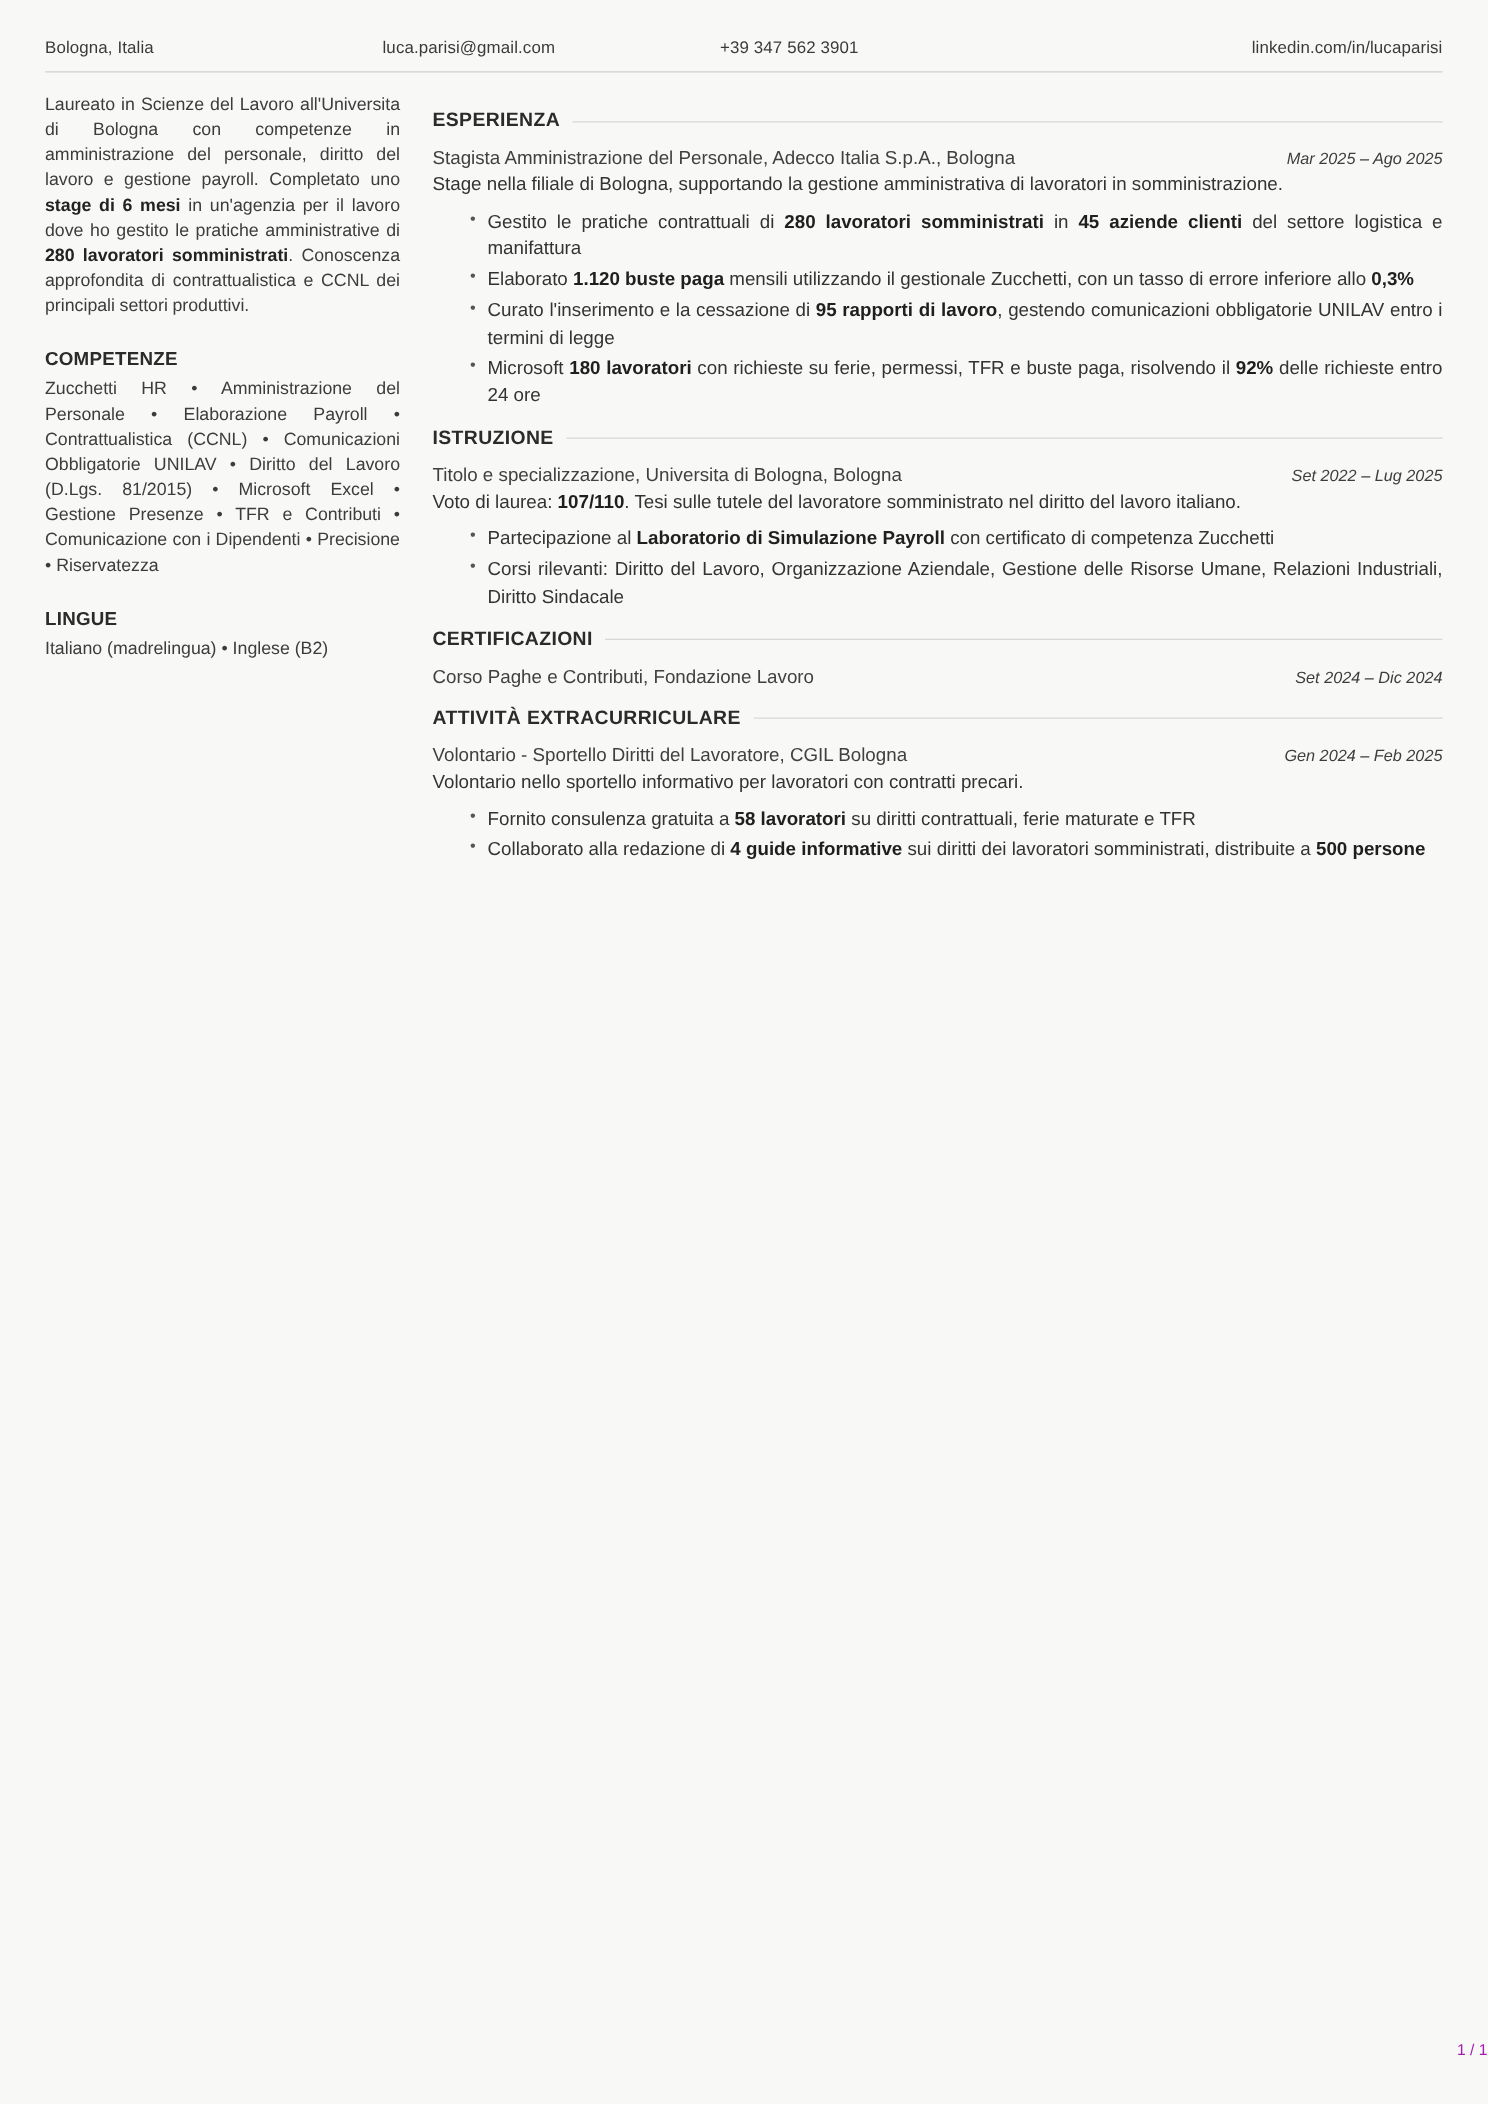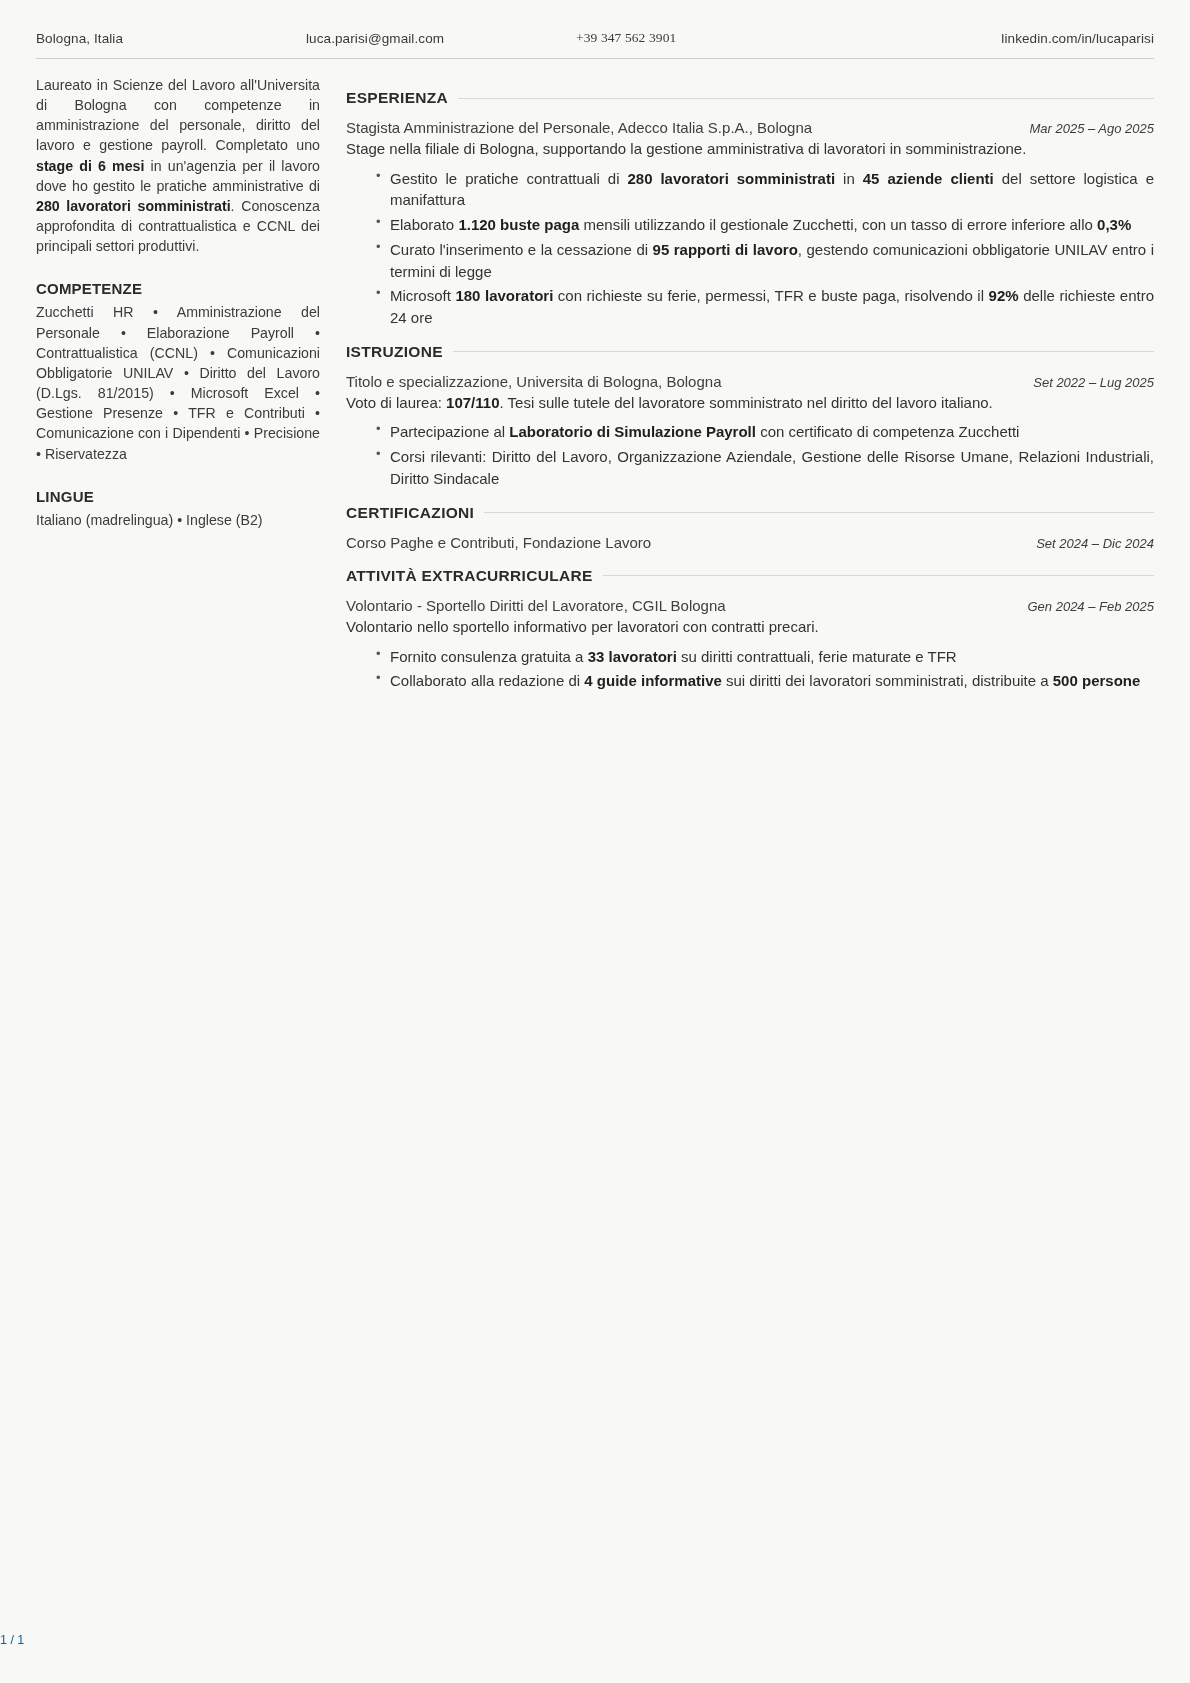--- a/index.html
+++ b/index.html
@@ -28,21 +28,21 @@
     justify-content: flex-end;
     align-items: flex-end;
     padding: 30px 36px 0 36px;
     font-size: 13.5px;
     color: #3a3a3a;
     letter-spacing: 0.1px;
   }
   .contact-bar > div { white-space: nowrap; }
   .contact-item-1 { width: 270px; text-align: left; }
   .contact-item-2 { width: 270px; text-align: left; }
-  .contact-item-3 { width: 260px; text-align: left; font-family: Liberation Serif, serif; }
+  .contact-item-3 { width: 260px; text-align: left; }
   .contact-item-4 { flex: 1; text-align: right; }
   .contact-rule {
     margin: 12px 36px 0 36px;
     border-top: 1px solid #cfcfcb;
   }
 
   
   .name-block { padding: 26px 36px 0 36px; }
   .name {
     font-size: 94px;
@@ -174,23 +174,23 @@
     color: #555;
     font-size: 13px;
   }
   ul.bullets li b { font-weight: 700; color: #1f1f1f; }
 
   
   .footer {
     position: absolute;
     bottom: 36px;
     left: 0; right: 0;
-    text-align: left;
+    text-align: right;
     font-size: 12.5px;
-    color: #0369a1;
+    color: #a21caf;
   }
 </style>
 </head>
 <body>
 
 <div class="page">
 
   <div class="contact-bar">
     <div class="contact-item-1">Bologna, Italia</div>
     <div class="contact-item-2">luca.parisi@gmail.com</div>
@@ -275,21 +275,21 @@
           <div class="section-head">ATTIVITÀ EXTRACURRICULARE</div>
           <div class="section-rule"></div>
         </div>
         <div class="entry">
           <div class="entry-top">
             <div class="entry-title">Volontario - Sportello Diritti del Lavoratore, CGIL Bologna</div>
             <div class="entry-date">Gen 2024 – Feb 2025</div>
           </div>
           <p class="entry-desc">Volontario nello sportello informativo per lavoratori con contratti precari.</p>
           <ul class="bullets">
-            <li><span>Fornito consulenza gratuita a </span><b>33 lavoratori</b><span> su diritti contrattuali, ferie maturate e TFR</span></li>
+            <li><span>Fornito consulenza gratuita a </span><b>58 lavoratori</b><span> su diritti contrattuali, ferie maturate e TFR</span></li>
             <li><span>Collaborato alla redazione di </span><b>4 guide informative</b><span> sui diritti dei lavoratori somministrati, distribuite a </span><b>500 persone</b><span></span></li>
           </ul>
         </div>
       </div>
 
     </div>
   </div>
 
   <div class="footer">
     <span>1 / 1</span>

